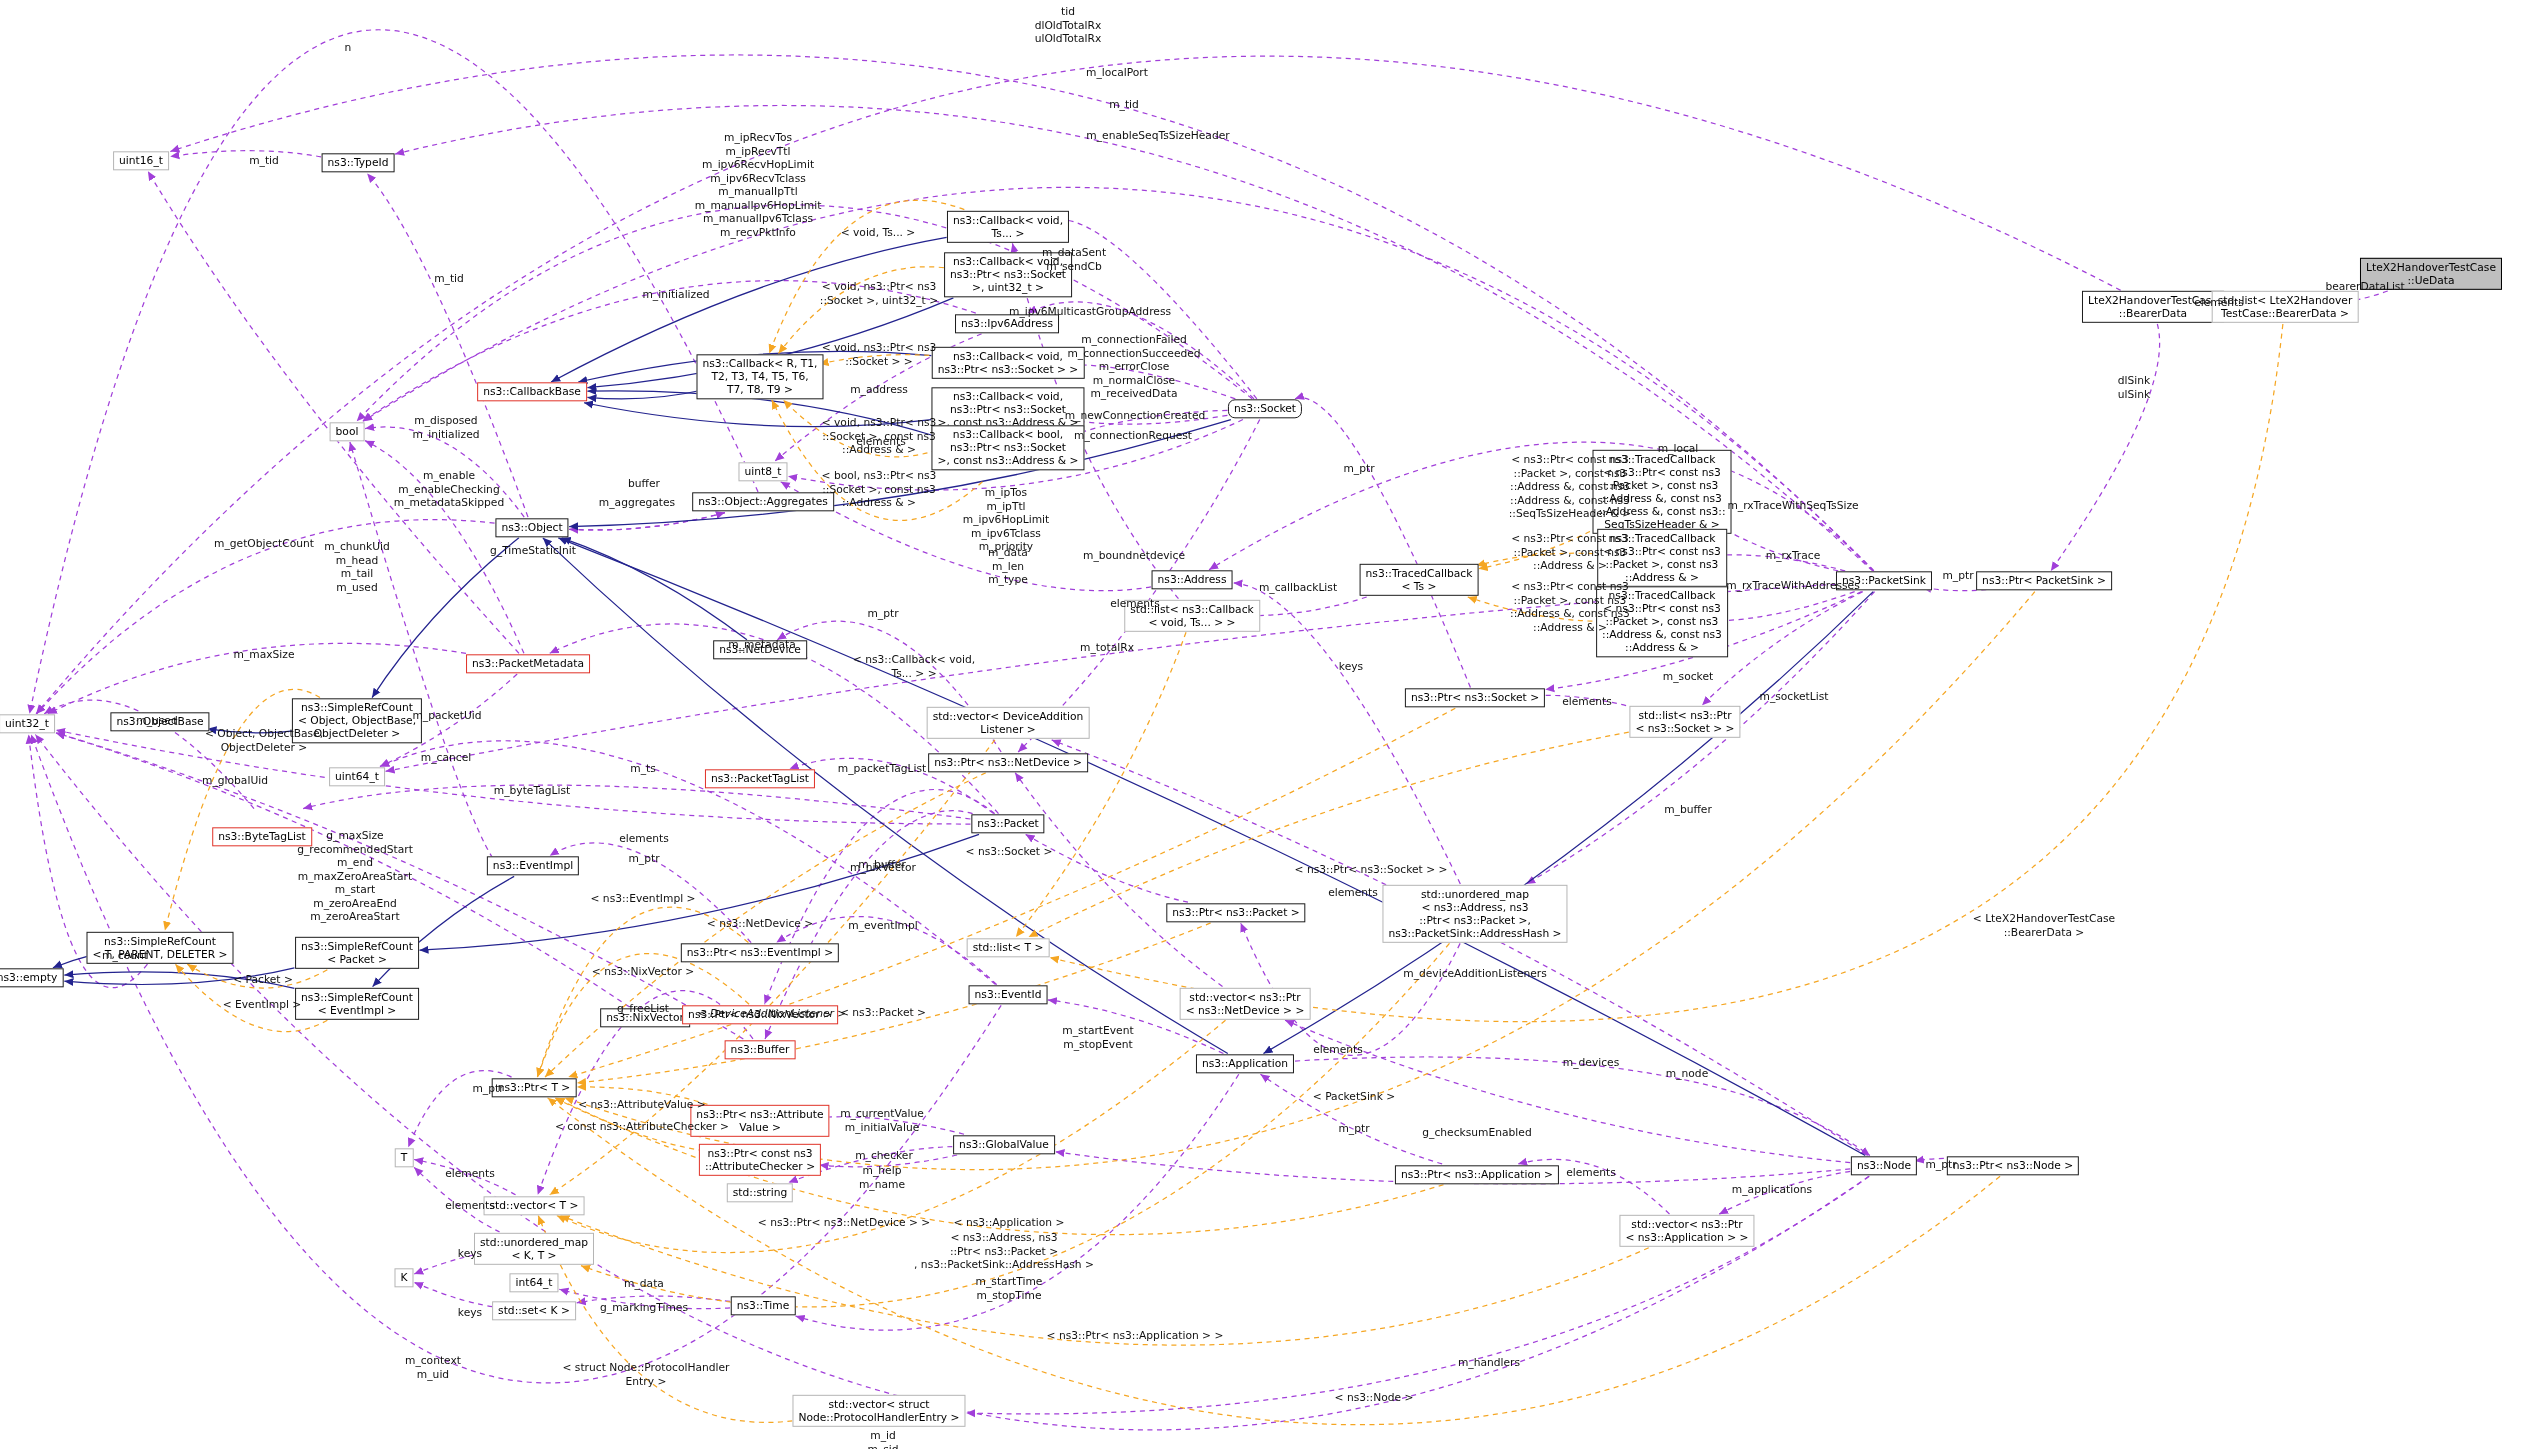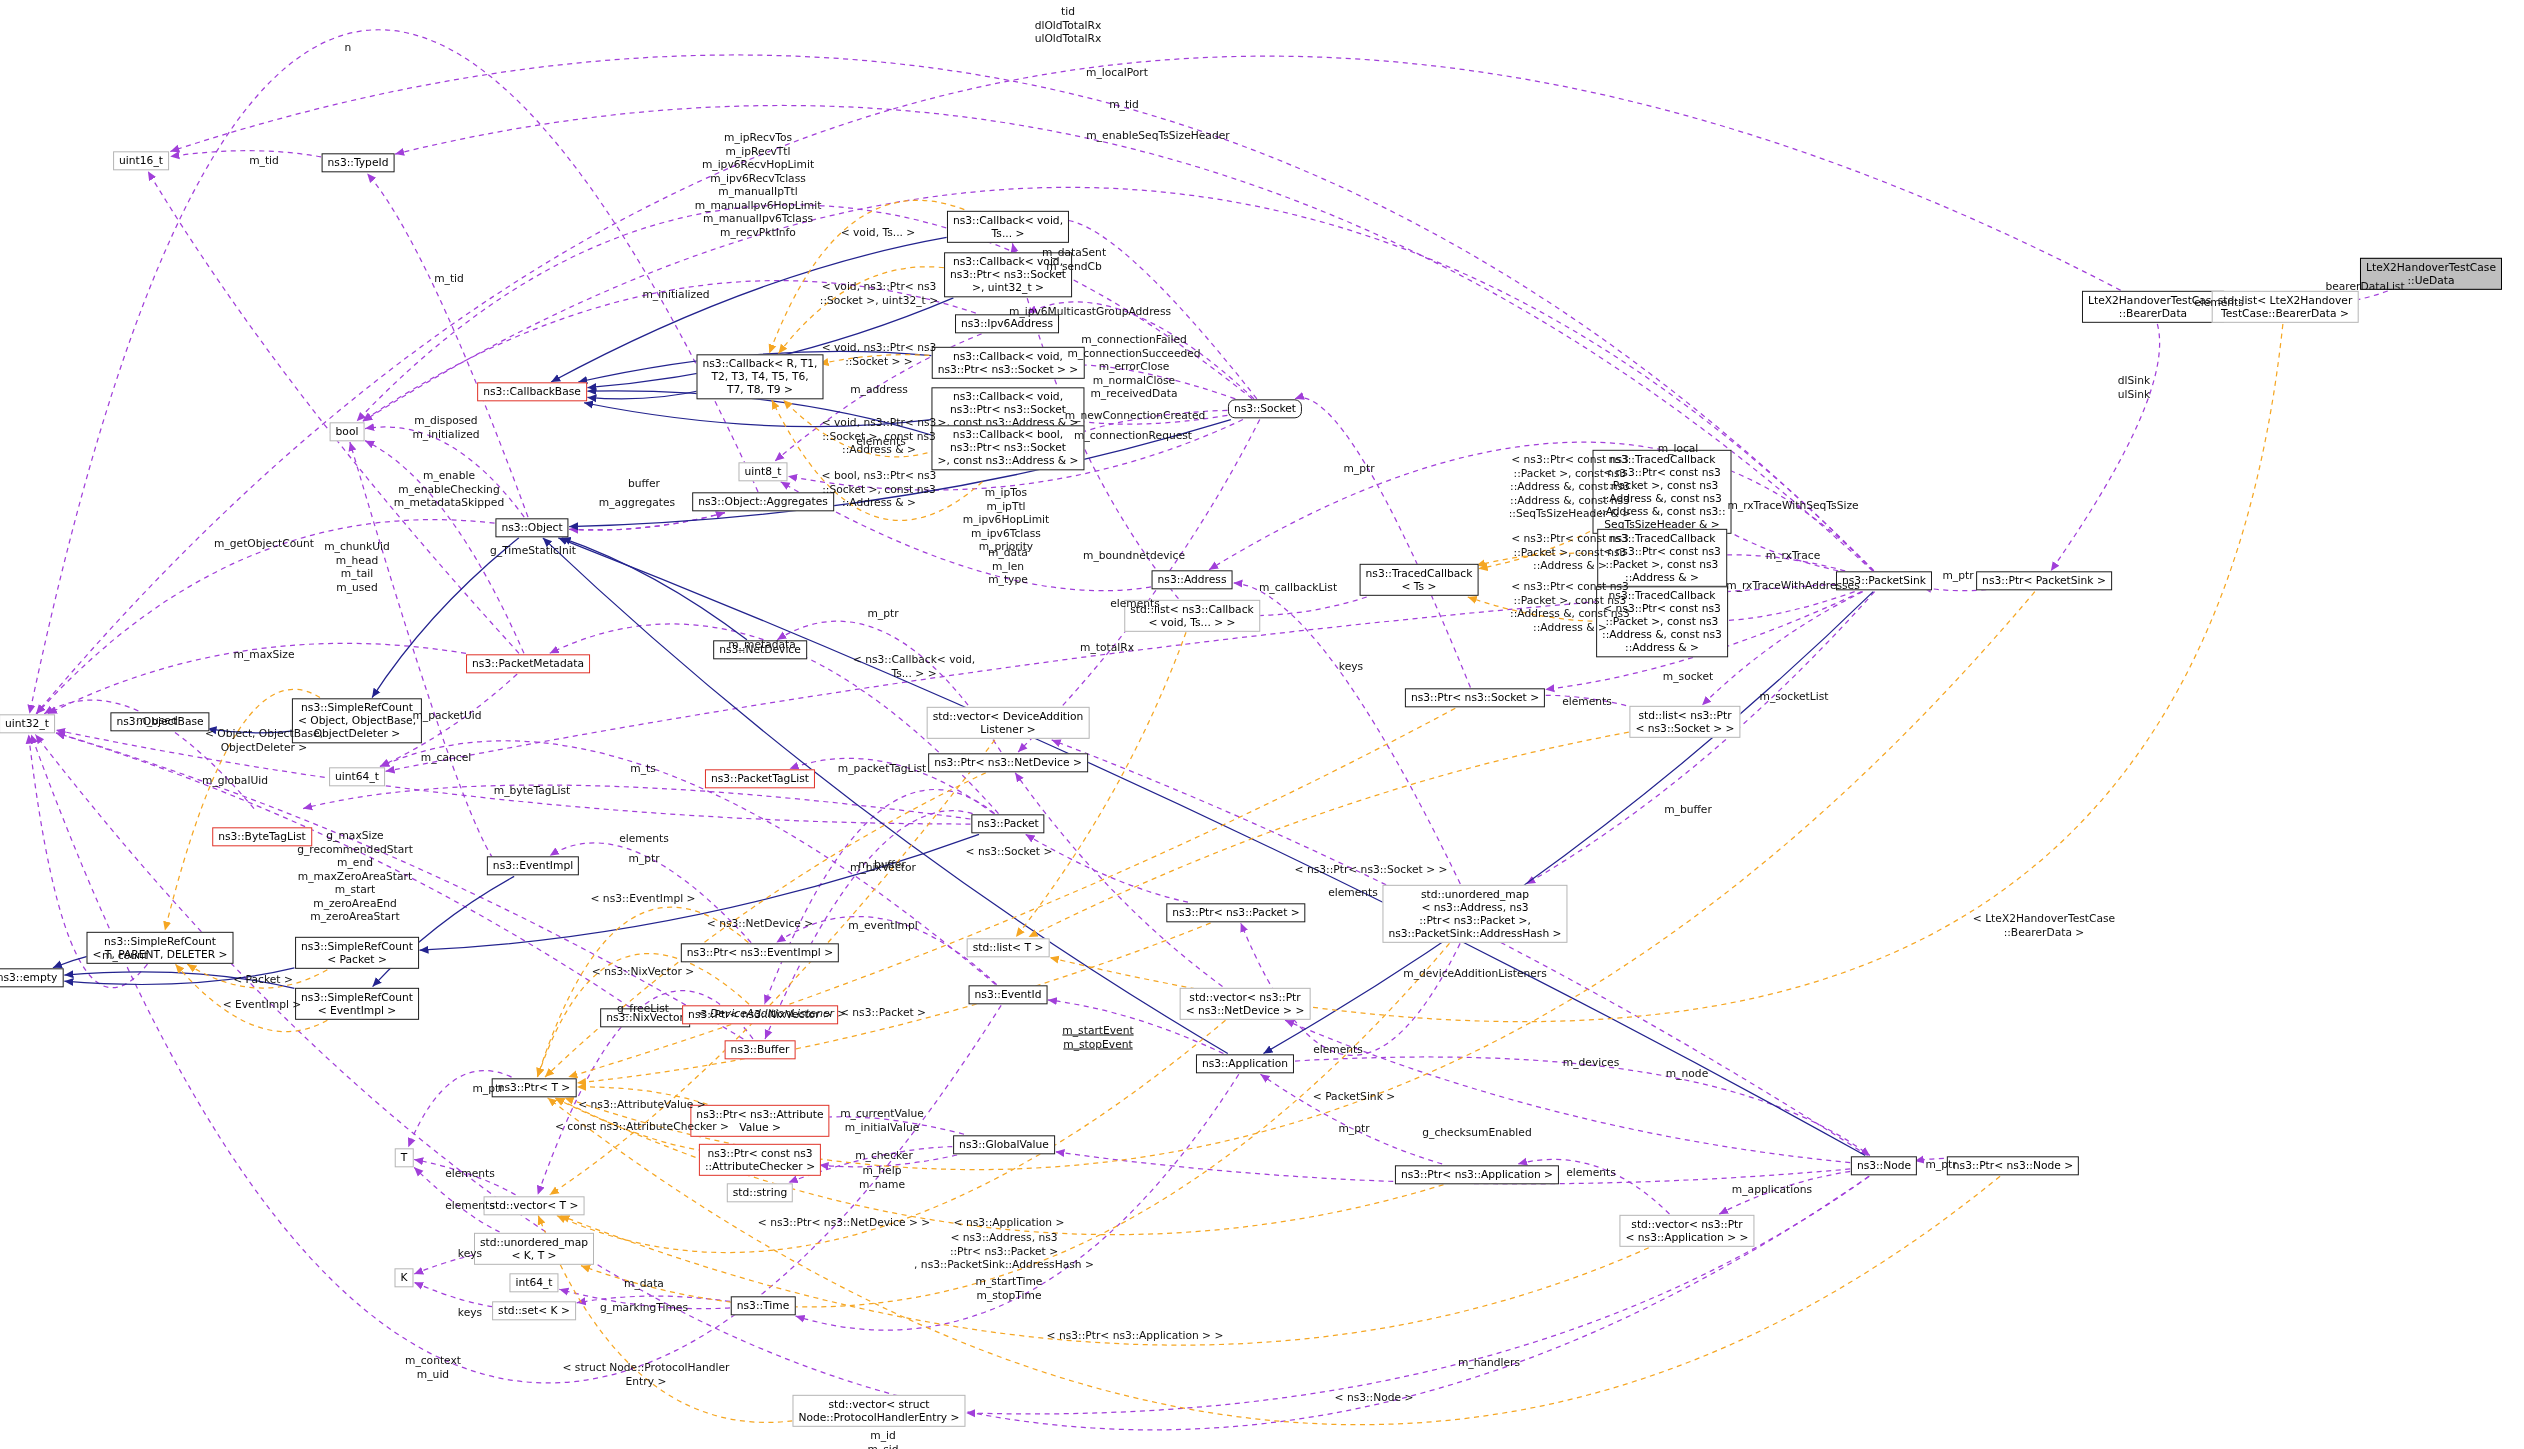--- a/index.html
+++ b/index.html
@@ -404,21 +404,21 @@
     <div class="lbl" style="left: 883px; top: 926px;">m_eventImpl</div>
     <div class="lbl" style="left: 643px; top: 972px;">&lt; ns3::NixVector &gt;</div>
     <div class="lbl" style="left: 643px; top: 1009px;">g_freeList</div>
     <div class="lbl" style="left: 772px; top: 1014px; font-style: italic;">&lt; DeviceAdditionListener &gt;</div>
     <div class="lbl" style="left: 883px; top: 1013px;">&lt; ns3::Packet &gt;</div>
     <div class="lbl" style="left: 1371px; top: 870px;">&lt; ns3::Ptr&lt; ns3::Socket &gt; &gt;</div>
     <div class="lbl" style="left: 1353px; top: 893px;">elements</div>
     <div class="lbl" style="left: 914px; top: 666px;">&lt; ns3::Callback&lt; void,
 Ts... &gt; &gt;</div>
     <div class="lbl" style="left: 1475px; top: 974px;">m_deviceAdditionListeners</div>
-    <div class="lbl" style="left: 1098px; top: 1037px; text-decoration: underline;">m_startEvent
+    <div class="lbl" style="left: 1098px; top: 1037px;">m_startEvent
 m_stopEvent</div>
     <div class="lbl" style="left: 1591px; top: 1063px;">m_devices</div>
     <div class="lbl" style="left: 1338px; top: 1050px;">elements</div>
     <div class="lbl" style="left: 1687px; top: 1074px;">m_node</div>
     <div class="lbl" style="left: 1354px; top: 1097px;">&lt; PacketSink &gt;</div>
     <div class="lbl" style="left: 1354px; top: 1129px;">m_ptr</div>
     <div class="lbl" style="left: 1477px; top: 1133px;">g_checksumEnabled</div>
     <div class="lbl" style="left: 1941px; top: 1165px;">m_ptr</div>
     <div class="lbl" style="left: 1772px; top: 1190px;">m_applications</div>
     <div class="lbl" style="left: 1591px; top: 1173px;">elements</div>

